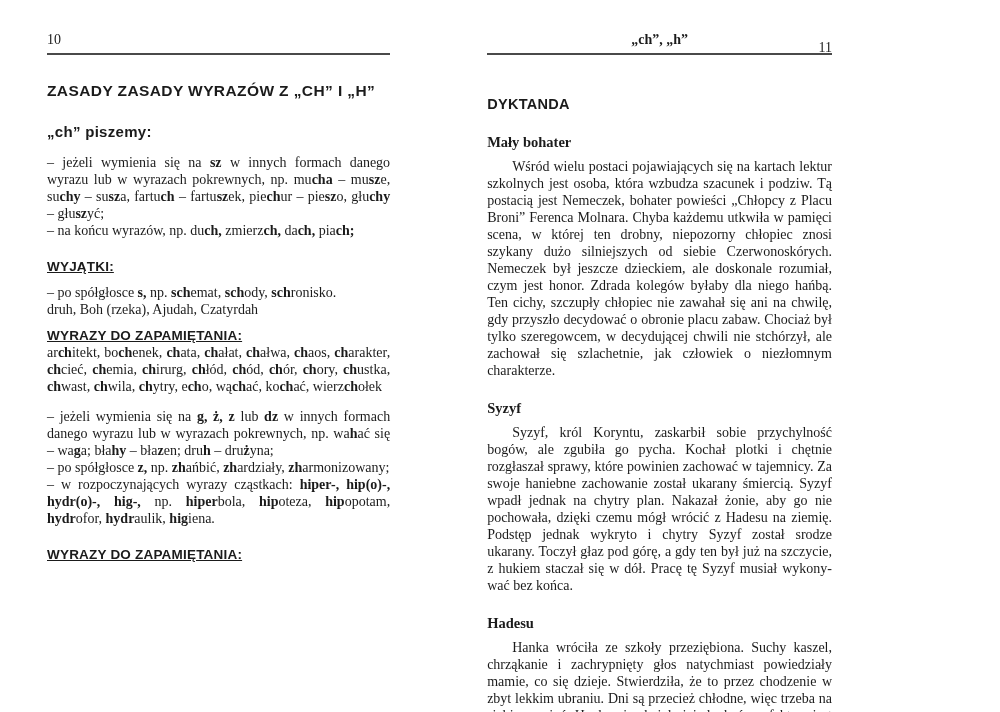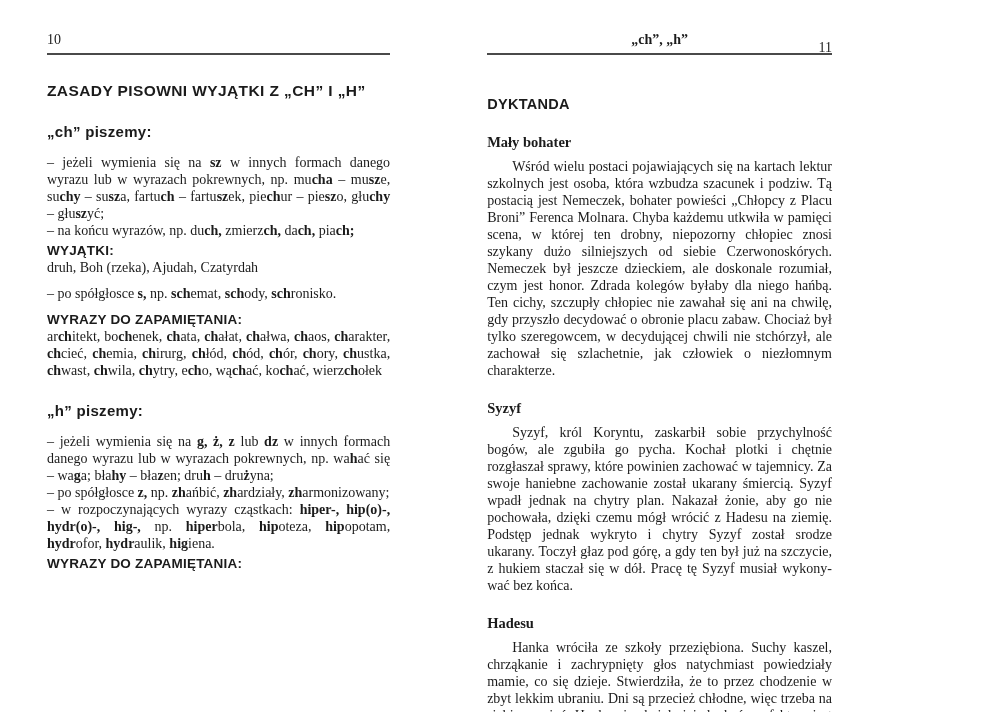--- a/index.html
+++ b/index.html
@@ -15,21 +15,21 @@
   .page-right{width:500px;padding:30px 52px 0 45px;}
 
   .pagehead{position:relative;border-bottom:2px solid var(--rule);padding-bottom:5px;min-height:17px;}
   .folio{font:14px/17px "Liberation Serif", serif;color:var(--ink);}
   .pagehead-right{text-align:center;}
   .running{font:bold 14px/17px "Liberation Serif", serif;}
   .folio-right{position:absolute;right:0;top:9px;}
 
   .title{margin:26px 0 0;font:bold 15.5px/19px "Liberation Sans", sans-serif;letter-spacing:.4px;}
   .sec{margin:22px 0 0;font:bold 15px/19px "Liberation Sans", sans-serif;letter-spacing:.3px;}
-  .label{margin:3px 0 0;font:bold 13.5px/17px "Liberation Sans", sans-serif;letter-spacing:.2px;}
+  .label{margin:19px 0 0;font:bold 13.5px/17px "Liberation Sans", sans-serif;letter-spacing:.2px;text-decoration:underline;}
   .label.spaced{margin-top:9px;}
 
   .body{margin:0;font:14px/17px "Liberation Serif", serif;text-align:justify;hyphens:manual;}
   .body.mt{margin-top:13px;}
   .body.mt9{margin-top:9px;}
 
   .dyk-heading{margin:40px 0 0;font:bold 14.5px/18px "Liberation Sans", sans-serif;letter-spacing:.3px;}
   .dict-title{margin:20px 0 7px;font:bold 14.5px/18px "Liberation Serif", serif;}
   .dict-text{margin:0;font:14px/17px "Liberation Serif", serif;text-align:justify;text-indent:25px;hyphens:manual;}
 
@@ -38,34 +38,33 @@
 </head>
 <body>
 
 <div class="spread">
 
   <section class="page page-left">
     <div class="pagehead">
       <span class="folio">10</span>
     </div>
 
-    <h1 class="title">ZASADY PISOWNI WYJĄTKI Z „CH” I „H”</h1>
+    <h1 class="title">ZASADY ZASADY WYRAZÓW Z „CH” I „H”</h1>
 
     <h2 class="sec">„ch” piszemy:</h2>
     <p class="body mt">– jeżeli wymienia się na <b>sz</b> w innych formach danego wyrazu lub w wyra­zach pokrewnych, np. mu<b>cha</b> – mu<b>sz</b>e, su<b>chy</b> – su<b>sz</b>a, fartu<b>ch</b> – fartu<b>sz</b>ek, pie<b>ch</b>ur – pie<b>sz</b>o, głu<b>chy</b> – głu<b>sz</b>yć;<br>– na końcu wyrazów, np. du<b>ch,</b> zmierz<b>ch,</b> da<b>ch,</b> pia<b>ch;</b></p>
 
     <div class="label">WYJĄTKI:</div>
+    <p class="body mt9">– po spółgłosce <b>s,</b> np. <b>sch</b>emat, <b>sch</b>ody, <b>sch</b>ronisko.</p>
+
     <p class="body">druh, Boh (rzeka), Ajudah, Czatyrdah</p>
-
-    <p class="body mt9">– po spółgłosce <b>s,</b> np. <b>sch</b>emat, <b>sch</b>ody, <b>sch</b>ronisko.</p>
 
     <div class="label spaced">WYRAZY DO ZAPAMIĘTANIA:</div>
     <p class="body">ar<b>ch</b>itekt, bo<b>ch</b>enek, <b>ch</b>ata, <b>ch</b>ałat, <b>ch</b>ałwa, <b>ch</b>aos, <b>ch</b>arakter, <b>ch</b>cieć, <b>ch</b>e­mia, <b>ch</b>irurg, <b>ch</b>łód, <b>ch</b>ód, <b>ch</b>ór, <b>ch</b>ory, <b>ch</b>ustka, <b>ch</b>wast, <b>ch</b>wila, <b>ch</b>ytry, e<b>ch</b>o, wą<b>ch</b>ać, ko<b>ch</b>ać, wierz<b>ch</b>ołek</p>
 
-    <h2 class="sec">„h” piszemy:</h2>
     <p class="body mt">– jeżeli wymienia się na <b>g, ż, z</b> lub <b>dz</b> w innych formach danego wyrazu lub w wyrazach pokrewnych, np. wa<b>h</b>ać się – wa<b>g</b>a; bła<b>hy</b> – bła<b>z</b>en; dru<b>h</b> – dru<b>ż</b>yna;<br>– po spółgłosce <b>z,</b> np. <b>zh</b>ańbić, <b>zh</b>ardziały, <b>zh</b>armonizowany;<br>– w rozpoczynających wyrazy cząstkach: <b>hiper-, hip(o)-, hydr(o)-, hig-,</b> np. <b>hiper</b>bola, <b>hip</b>oteza, <b>hip</b>opotam, <b>hydr</b>ofor, <b>hydr</b>aulik, <b>hig</b>iena.</p>
 
     <div class="label">WYRAZY DO ZAPAMIĘTANIA:</div>
   </section>
 
   <section class="page page-right">
     <div class="pagehead pagehead-right">
       <span class="running">„ch”, „h”</span>
       <span class="folio folio-right">11</span>
     </div>

